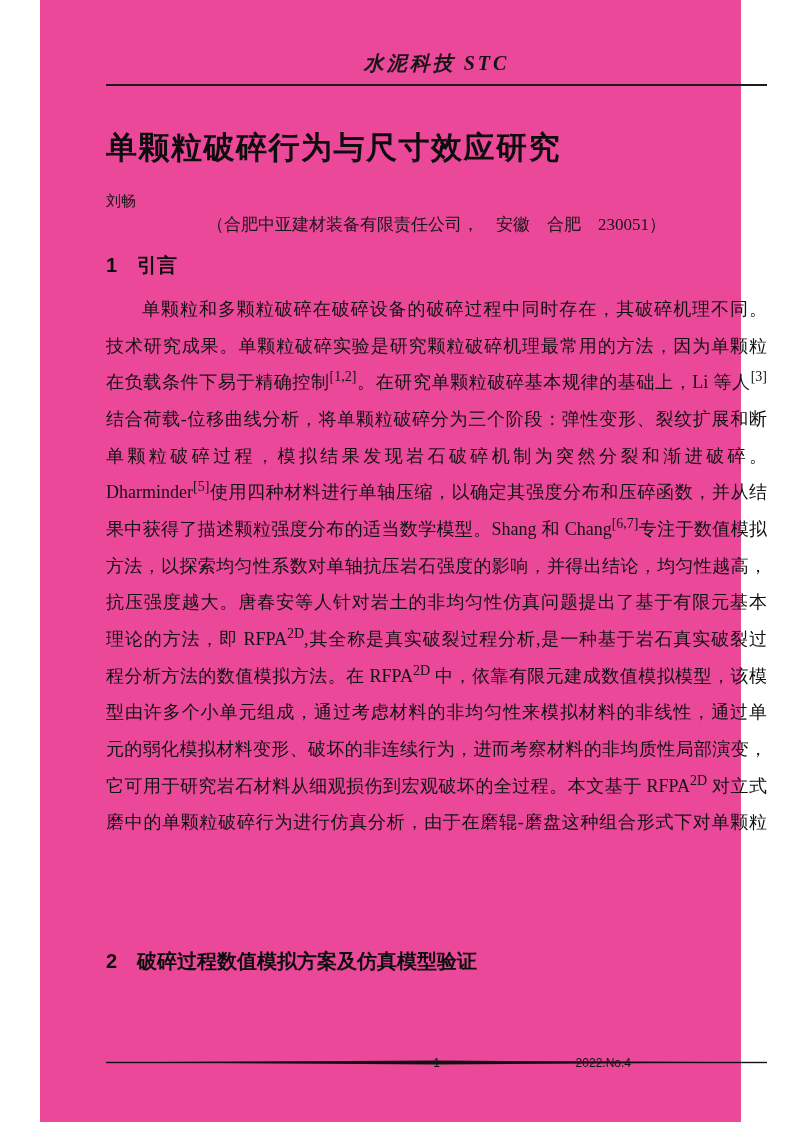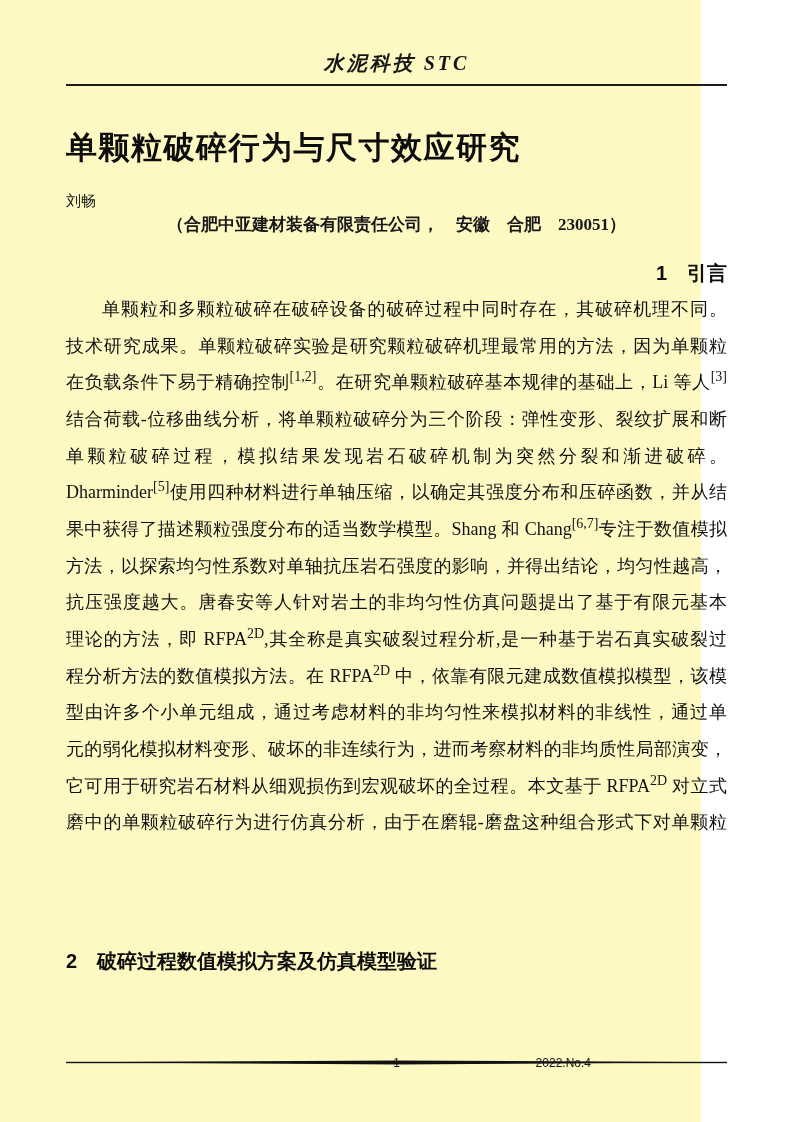--- a/index.html
+++ b/index.html
@@ -6,21 +6,22 @@
   body {
     width: 793px; height: 1122px;
     background: #ffffff;
     font-family: "Liberation Serif", "DejaVu Serif", serif;
     color: #111111;
     overflow: hidden;
   }
   .page {
     position: relative;
     width: 701px; height: 1122px;
-    background: #fef9c3;
+    background: #ec4899;
+    margin-left: 40px;
   }
   .journal-header {
     position: absolute; top: 50px; left: 66px; width: 661px;
     text-align: center;
     font-size: 20px;
     font-style: italic;
     font-weight: 600;
     letter-spacing: 3px;
     color: #141414;
   }
@@ -42,31 +43,30 @@
     position: absolute; top: 192px; left: 66px; width: 661px;
     text-align: left;
     font-size: 15px;
     color: #161616;
   }
   .affiliation {
     position: absolute; top: 213px; left: 66px; width: 661px;
     text-align: center;
     font-size: 17px;
     color: #161616;
-    font-weight: bold;
   }
   .section-heading {
     position: absolute; left: 66px; width: 661px;
     font-family: "Liberation Sans", "DejaVu Sans", sans-serif;
     font-size: 20px;
     font-weight: 700;
     color: #0d0d0d;
     white-space: nowrap;
   }
-  .heading-1 { top: 260px; text-align: right; }
+  .heading-1 { top: 252px; }
   .heading-2 { top: 948px; }
   .para {
     position: absolute; left: 66px; width: 661px;
     font-size: 18px;
     color: #121212;
   }
   .para-1 { top: 291px; }
   .para-2 { top: 984px; }
   .line {
     line-height: 36.65px;

